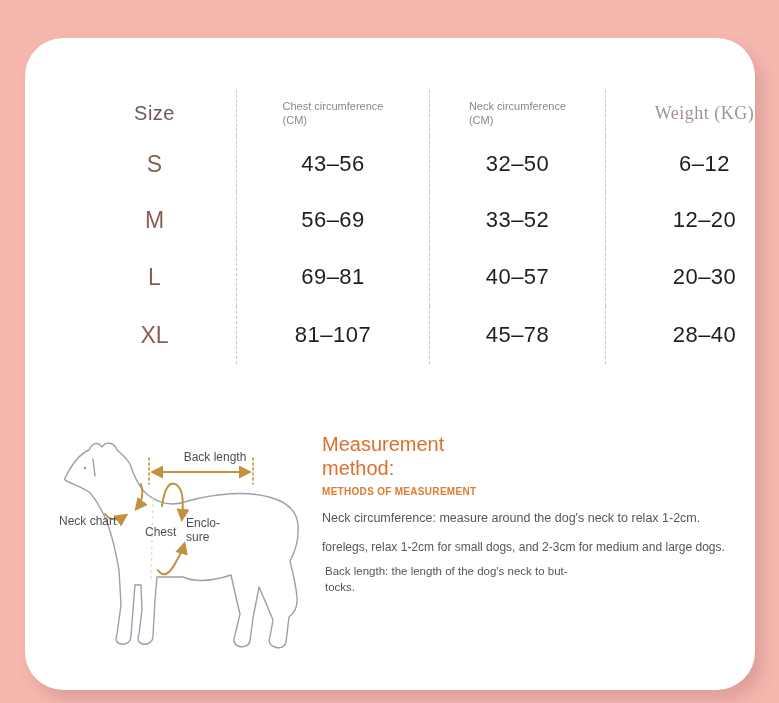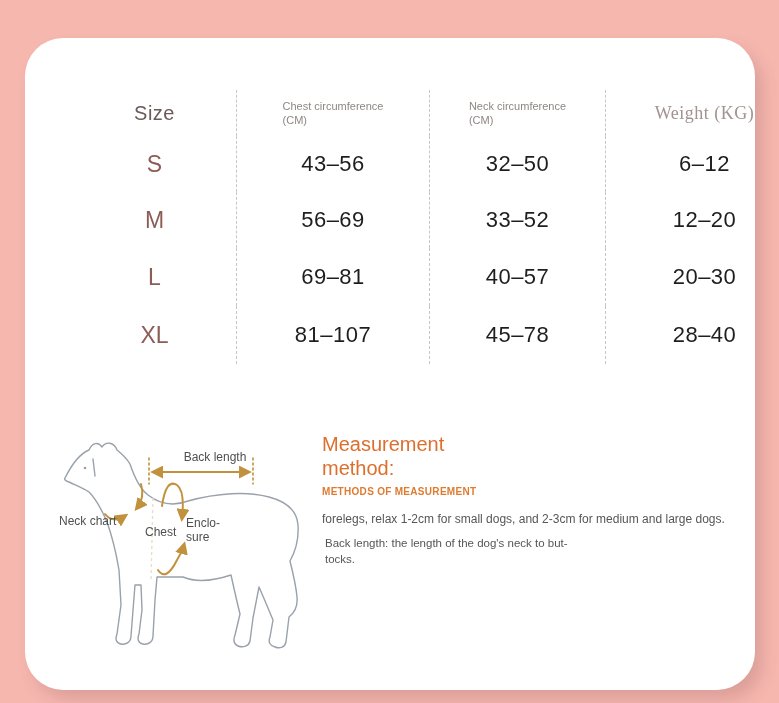--- a/index.html
+++ b/index.html
@@ -192,19 +192,20 @@
       <div class="dlabel lbl-neck">Neck chart</div>
       <div class="dlabel lbl-chest">Chest</div>
       <div class="dlabel lbl-enclosure preline">Enclo-
 sure</div>
     </div>
 
     <div class="method">
       <div class="m-title">Measurement
 method:</div>
       <div class="m-sub">METHODS OF MEASUREMENT</div>
+      <p class="m-p2">Neck circumference: measure around the dog's neck to relax 1-2cm.</p>
       <p class="m-p4">forelegs, relax 1-2cm for small dogs, and 2-3cm for medium and large dogs.</p>
       <p class="m-p5">Back length: the length of the dog's neck to but-
 tocks.</p>
     </div>
 
   </div>
 </div>
 
 </body></html>

